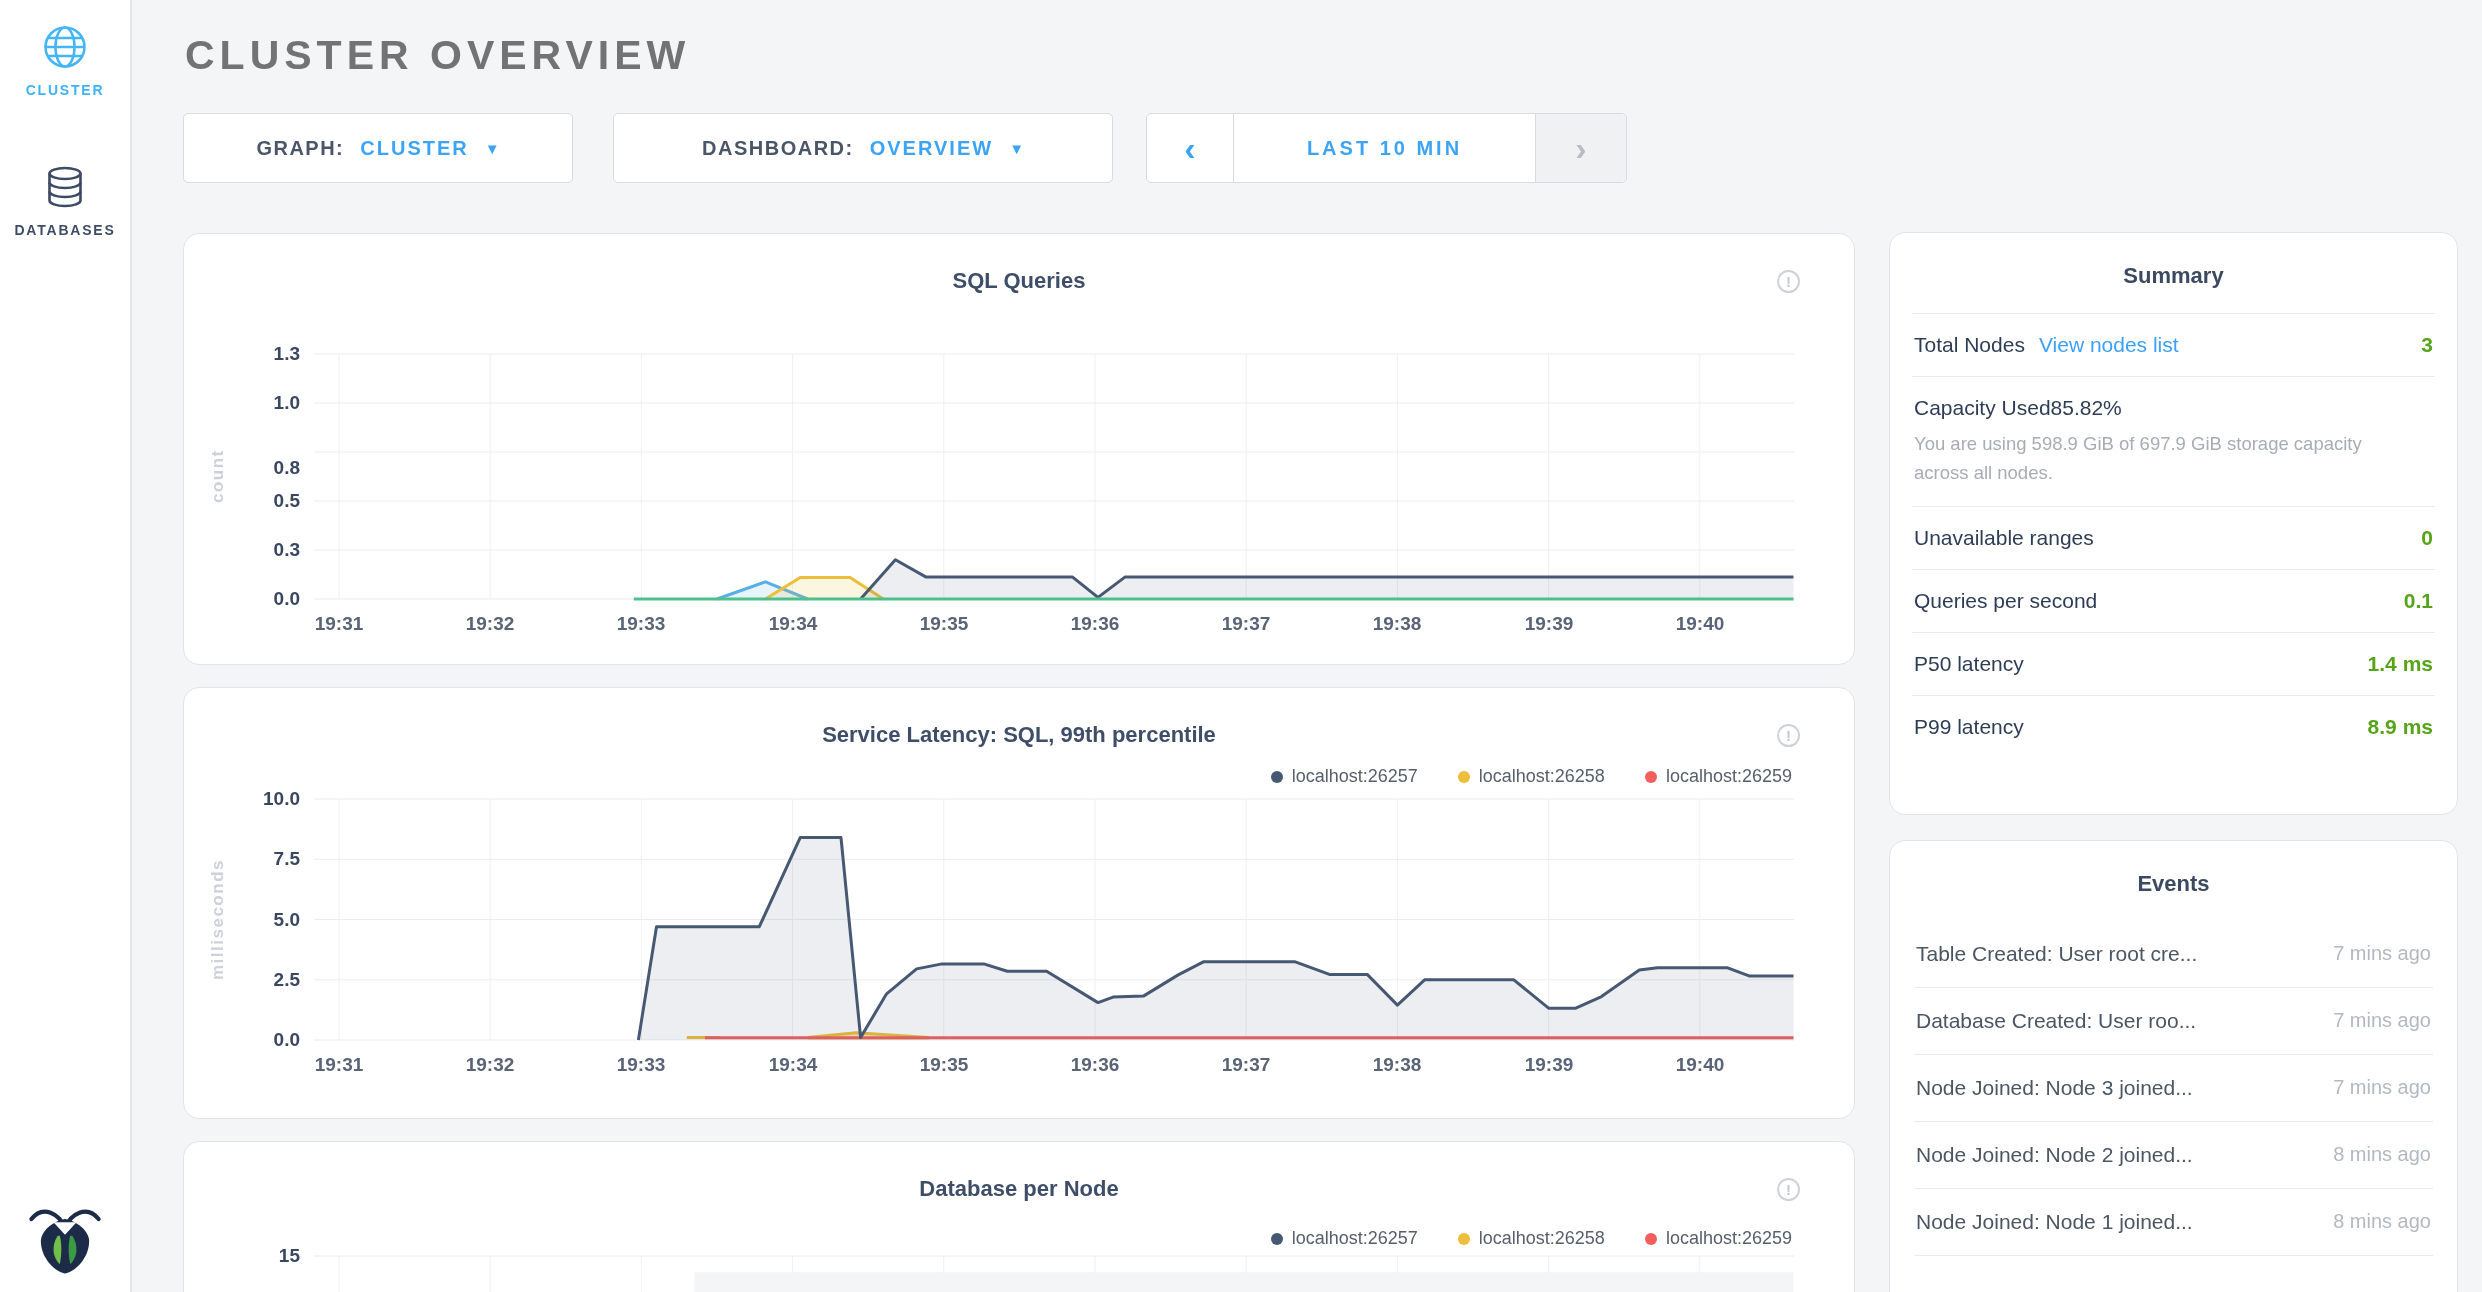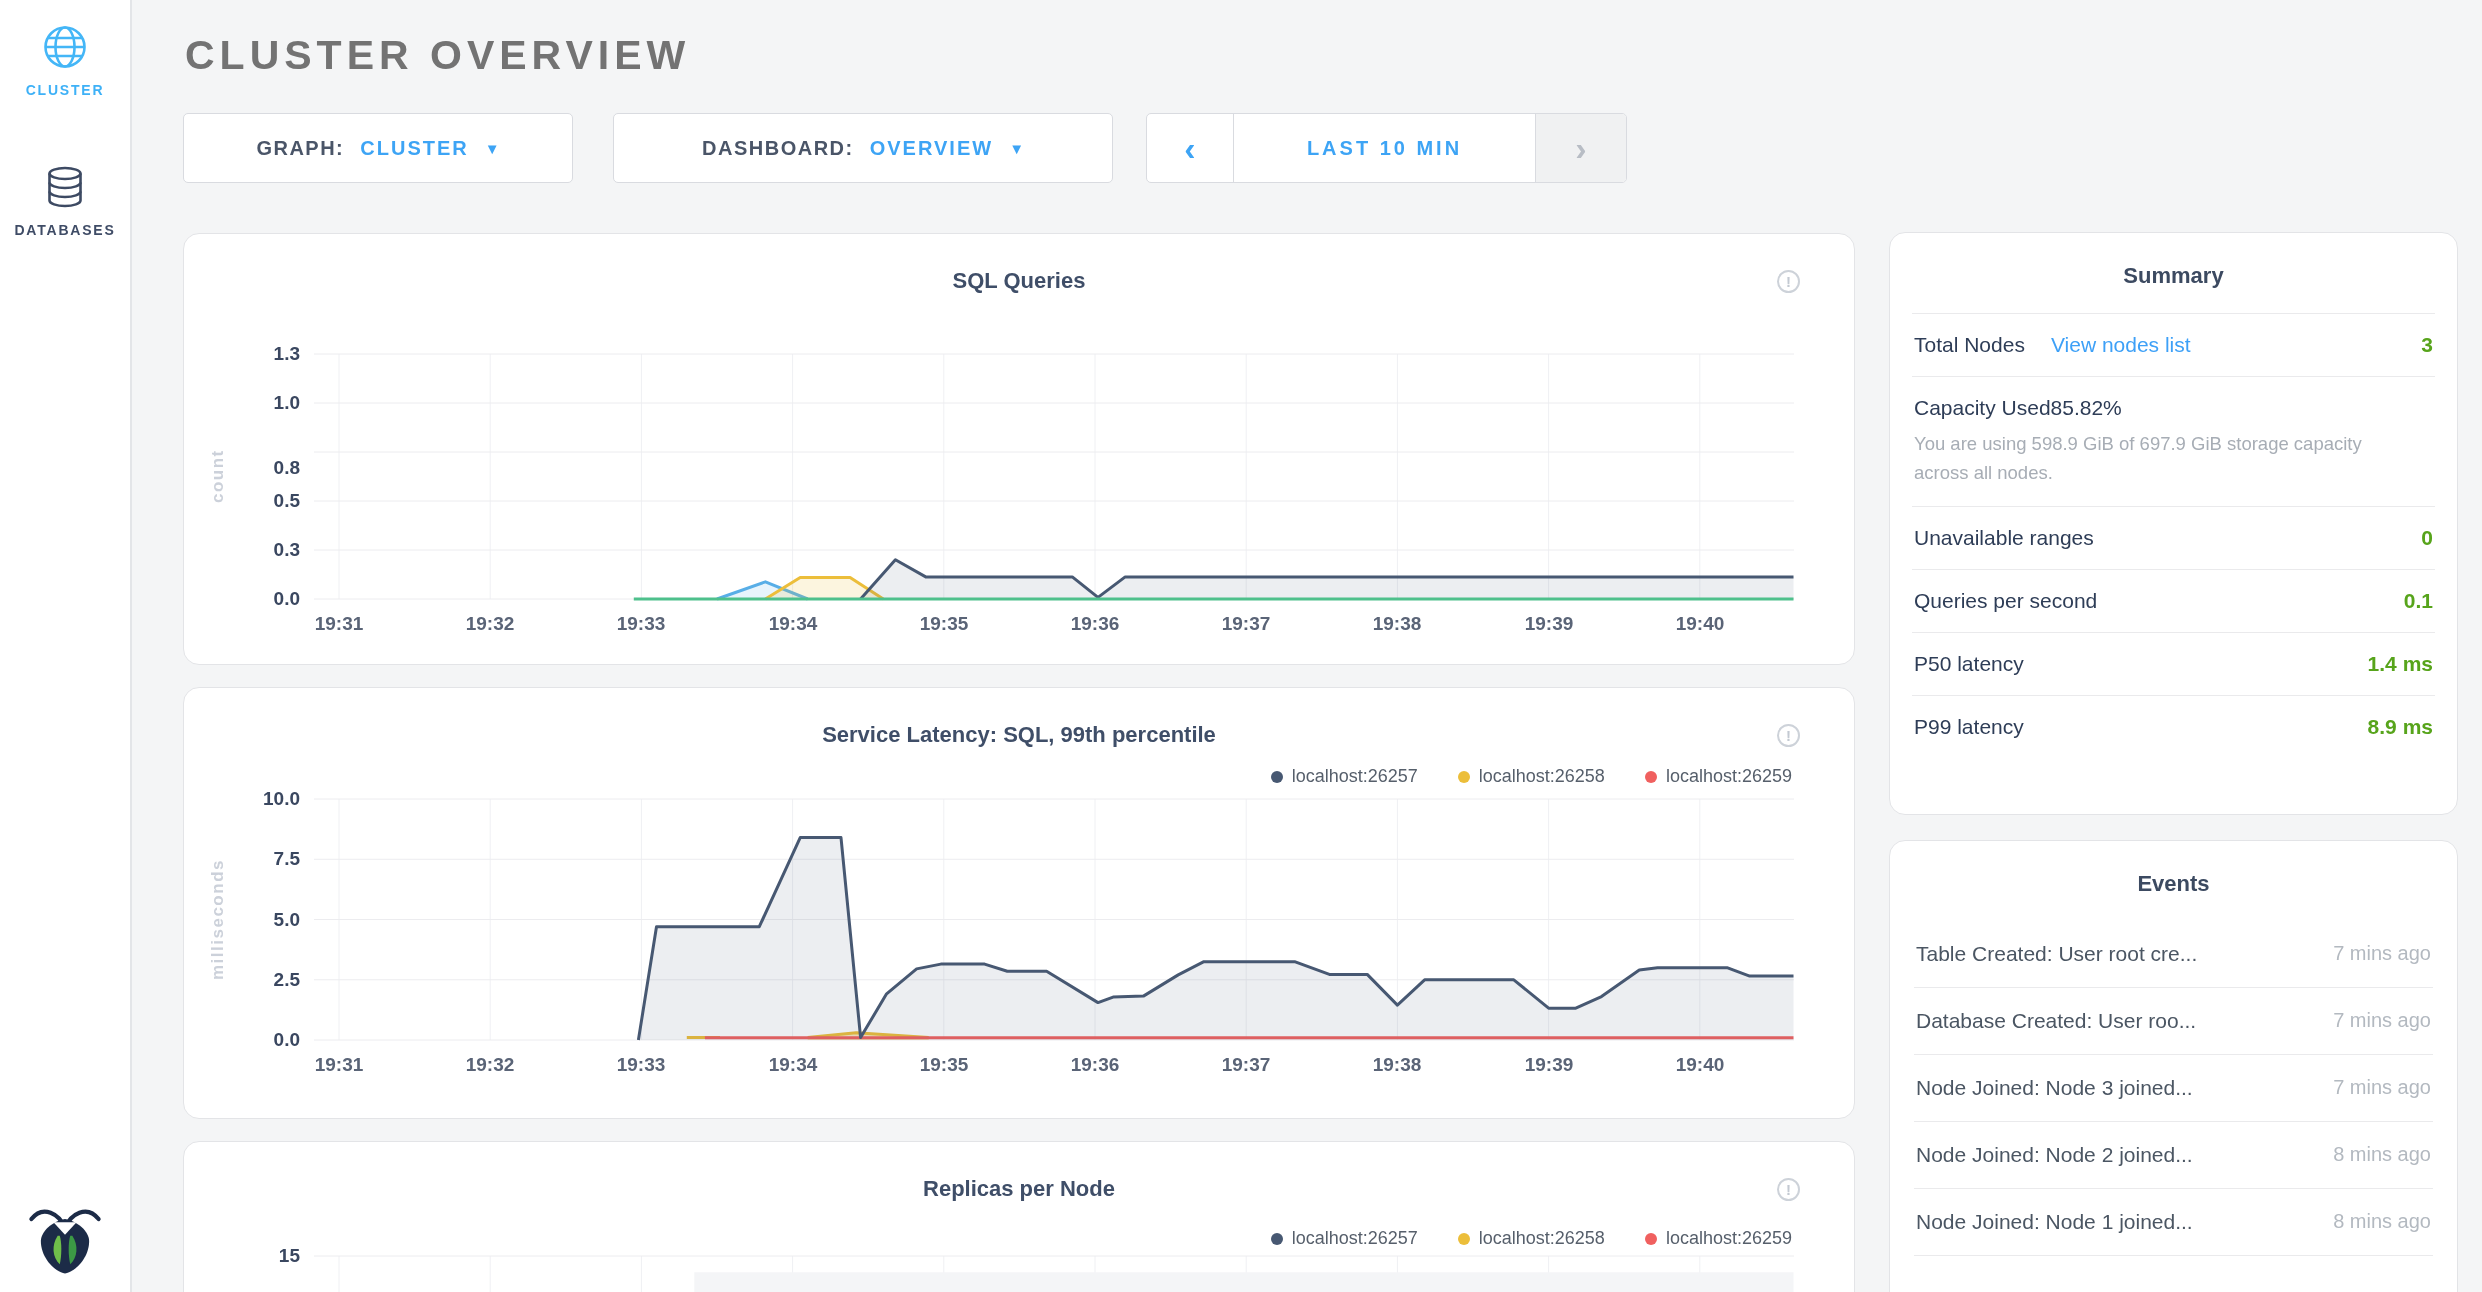--- a/index.html
+++ b/index.html
@@ -59,21 +59,21 @@
   .xtick{position:absolute;width:90px;text-align:center;font-size:19px;font-weight:600;color:#5a6477}
   .yunit{position:absolute;left:24px;display:flex;align-items:center;justify-content:center;
          writing-mode:vertical-rl;transform:rotate(180deg);color:#ccd1da;font-size:17px;
          font-weight:700;letter-spacing:1.5px}
   
   #summary-card{left:1889px;top:232px;width:569px;height:583px;padding:0 22px}
   #events-card{left:1889px;top:840px;width:569px;height:600px;padding:0 24px}
   .panel-title{text-align:center;font-size:22px;font-weight:700;color:#3c4a61;padding:30px 0 24px 0}
   .srow{display:flex;justify-content:space-between;align-items:center;padding:19px 2px;
         border-top:1px solid #eaeaec;font-size:21px}
-  .srow .slabel{color:#2e3d57;display:flex;gap:26px;align-items:center}
+  .srow .slabel{color:#2e3d57;display:flex;gap:14px;align-items:center}
   .srow .sval{color:#57a41b;font-weight:700;white-space:nowrap}
   .srow-block{border-top:1px solid #eaeaec;padding:19px 2px}
   .srow-block .top{display:flex;justify-content:flex-start;align-items:center;font-size:21px}
   .subtext{font-size:18.5px;color:#a7adb5;line-height:29px;margin-top:9px;max-width:460px}
   .link{color:#3da0f7;cursor:pointer;font-size:21px}
   .erow{display:flex;justify-content:space-between;align-items:flex-start;padding:21px 2px;
         border-bottom:1px solid #eaeaec;font-size:21px}
   .erow .etext{color:#4b5663;white-space:nowrap}
   .erow .etime{color:#b3b9c0;font-size:20px;white-space:nowrap}
 </style>
@@ -247,21 +247,21 @@
       <div class="xtick" style="left:715px;top:366px">19:35</div>
       <div class="xtick" style="left:866px;top:366px">19:36</div>
       <div class="xtick" style="left:1017px;top:366px">19:37</div>
       <div class="xtick" style="left:1168px;top:366px">19:38</div>
       <div class="xtick" style="left:1320px;top:366px">19:39</div>
       <div class="xtick" style="left:1471px;top:366px">19:40</div>
     </div>
 </div>
 
 <div class="card" id="card2">
-  <div class="chart-title">Replicas per Node</div>
+  <div class="chart-title">Database per Node</div>
   <span class="info-icon"></span>
   <div class="legend" style="top:86px">
     <span class="legend-item">
       <span class="dot dot-0"></span>
       <span class="ltext">localhost:26257</span>
     </span>
     <span class="legend-item">
       <span class="dot dot-1"></span>
       <span class="ltext">localhost:26258</span>
     </span>

